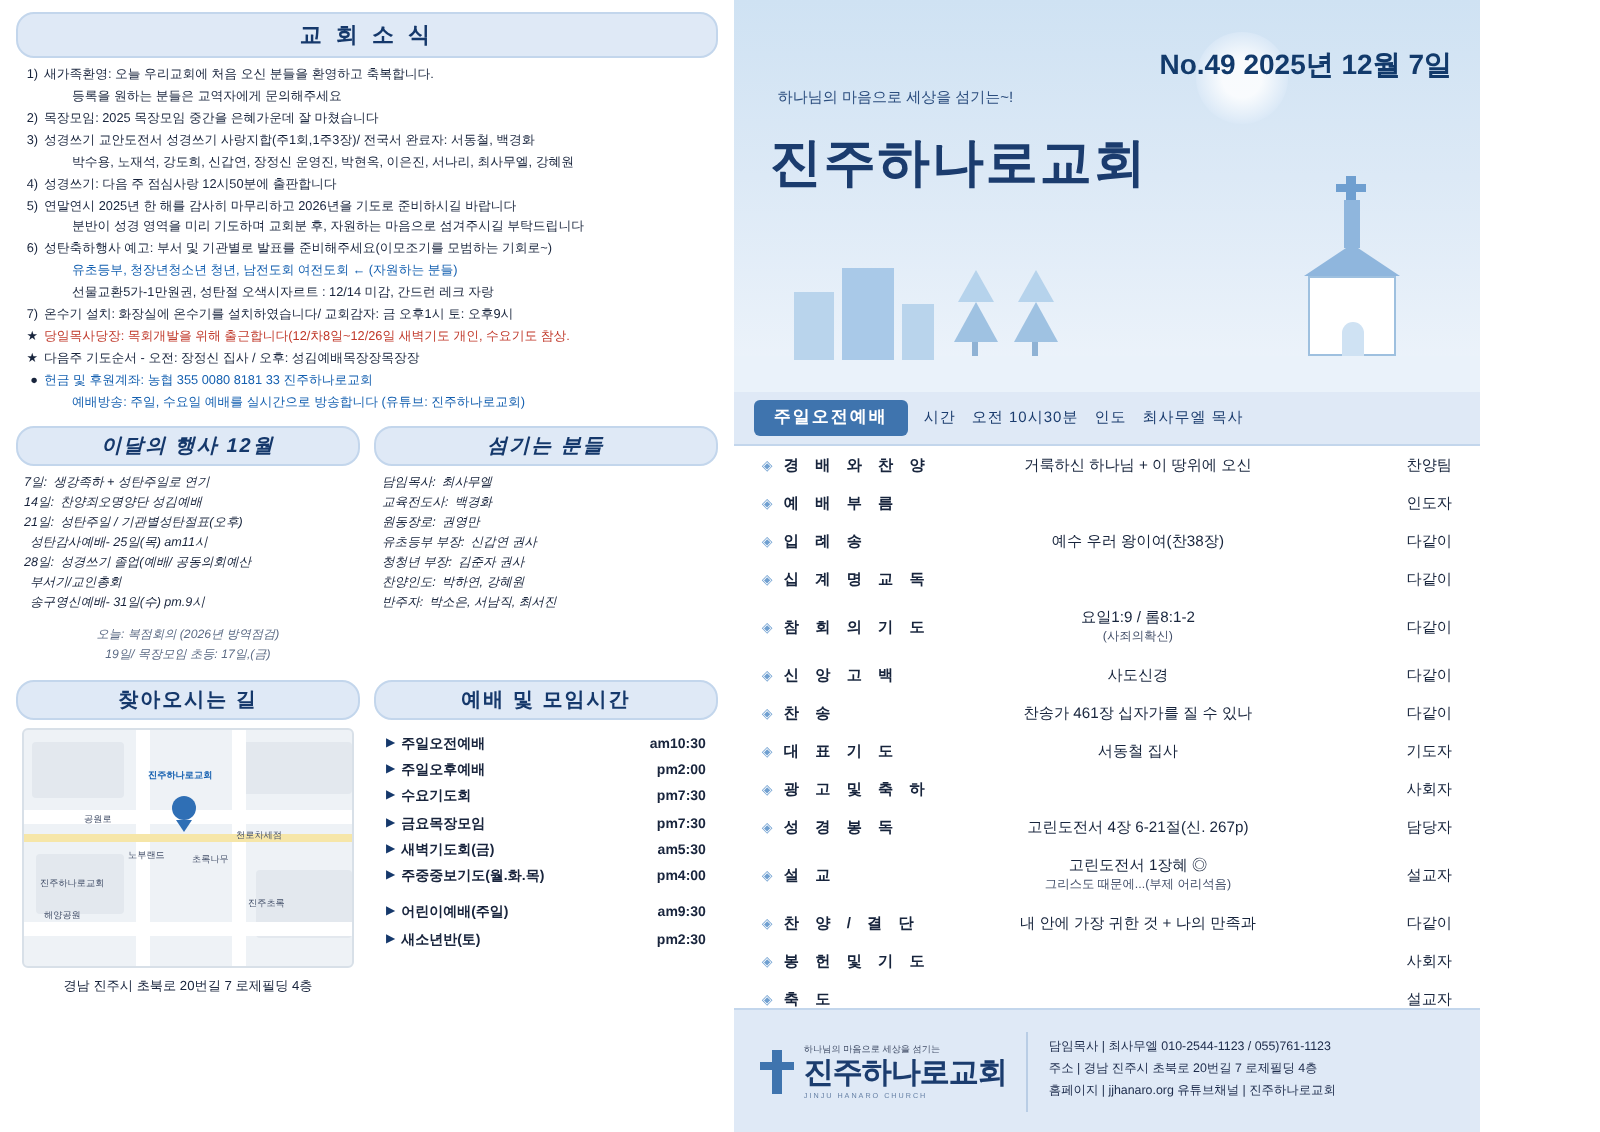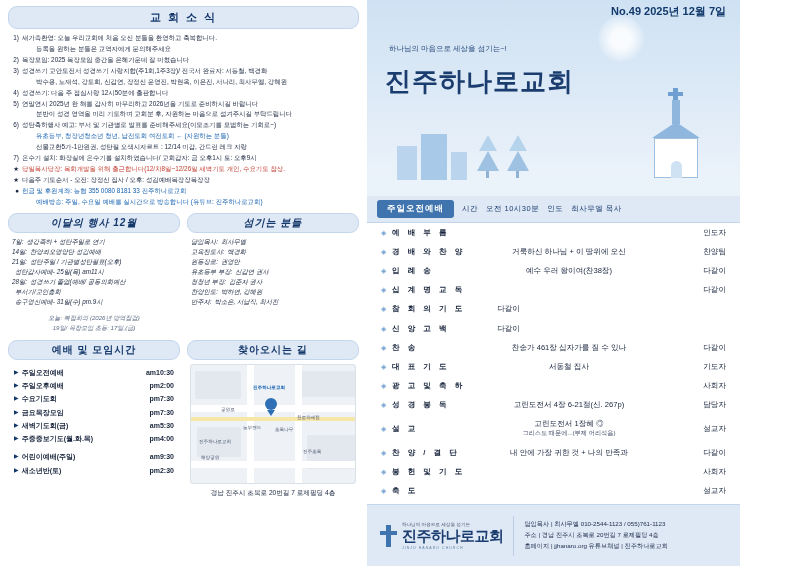--- a/index.html
+++ b/index.html
@@ -84,21 +84,21 @@
   .maplabel.b { color:#1560b0; font-weight:bold; }
   .addr { font-size:6.6px; text-align:center; margin-top:5px; color:#18243c; }
 
   
   .right { width:404px; height:566px; background:#ffffff; position:relative; }
   .hero {
     position:relative; height:196px; overflow:hidden;
     background:linear-gradient(180deg,#cfe2f3 0%,#dce9f6 45%,#eef4fb 100%);
   }
   .hero .no {
-    position:absolute; right:14px; top:4px; font-size:11px; font-weight:bold; color:#123a6b;
+    position:absolute; right:14px; top:24px; font-size:14px; font-weight:bold; color:#123a6b;
   }
   .hero .verse {
     position:absolute; left:22px; top:44px; font-size:7.5px; color:#2b4d7e;
   }
   .hero .church {
     position:absolute; left:18px; top:64px; font-size:26px; font-weight:bold;
     color:#1b3c6e; letter-spacing:1px;
   }
   .sun {
     position:absolute; right:96px; top:16px; width:46px; height:46px; border-radius:50%;
@@ -296,66 +296,20 @@
             </div>
             <div class="ln">
               <span class="k">반주자:</span>
               <span class="v">박소은, 서남직, 최서진</span>
             </div>
           </div>
       </div>
     </div>
 
     <div class="bottom-two">
-      <div class="col">
-        <div class="panel-title">예배 및 모임시간</div>
-        <div class="time-list" id="times-body">
-            <div class="time-row">
-              <span class="tri">▶</span>
-              <span class="nm">주일오전예배</span>
-              <span class="tm">am10:30</span>
-            </div>
-            <div class="time-row">
-              <span class="tri">▶</span>
-              <span class="nm">주일오후예배</span>
-              <span class="tm">pm2:00</span>
-            </div>
-            <div class="time-row">
-              <span class="tri">▶</span>
-              <span class="nm">수요기도회</span>
-              <span class="tm">pm7:30</span>
-            </div>
-            <div class="time-row">
-              <span class="tri">▶</span>
-              <span class="nm">금요목장모임</span>
-              <span class="tm">pm7:30</span>
-            </div>
-            <div class="time-row">
-              <span class="tri">▶</span>
-              <span class="nm">새벽기도회(금)</span>
-              <span class="tm">am5:30</span>
-            </div>
-            <div class="time-row">
-              <span class="tri">▶</span>
-              <span class="nm">주중중보기도(월.화.목)</span>
-              <span class="tm">pm4:00</span>
-            </div>
-            <div class="time-gap"></div>
-            <div class="time-row">
-              <span class="tri">▶</span>
-              <span class="nm">어린이예배(주일)</span>
-              <span class="tm">am9:30</span>
-            </div>
-            <div class="time-row">
-              <span class="tri">▶</span>
-              <span class="nm">새소년반(토)</span>
-              <span class="tm">pm2:30</span>
-            </div>
-          </div>
-      </div>
       <div class="col">
         <div class="panel-title">찾아오시는 길</div>
         <div class="map-wrap">
           <div class="blk" style="left:4px;top:6px;width:46px;height:28px;"></div>
           <div class="blk" style="left:108px;top:6px;width:56px;height:26px;"></div>
           <div class="blk" style="left:6px;top:62px;width:44px;height:30px;"></div>
           <div class="blk" style="left:116px;top:70px;width:48px;height:34px;"></div>
           <div class="road h" style="top:40px;"></div>
           <div class="road h" style="top:96px;"></div>
           <div class="road v" style="left:56px;"></div>
@@ -371,20 +325,66 @@
               <div class="maplabel" style="left: 8px; top: 74px;">진주하나로교회</div>
               <div class="maplabel" style="left: 10px; top: 90px;">해양공원</div>
               <div class="maplabel" style="left: 84px; top: 62px;">초록나무</div>
               <div class="maplabel" style="left: 106px; top: 50px;">천로차세점</div>
               <div class="maplabel" style="left: 30px; top: 42px;">공원로</div>
               <div class="maplabel" style="left: 112px; top: 84px;">진주초록</div>
             </div>
         </div>
         <div class="addr">경남 진주시 초북로 20번길 7 로제필딩 4층</div>
       </div>
+      <div class="col">
+        <div class="panel-title">예배 및 모임시간</div>
+        <div class="time-list" id="times-body">
+            <div class="time-row">
+              <span class="tri">▶</span>
+              <span class="nm">주일오전예배</span>
+              <span class="tm">am10:30</span>
+            </div>
+            <div class="time-row">
+              <span class="tri">▶</span>
+              <span class="nm">주일오후예배</span>
+              <span class="tm">pm2:00</span>
+            </div>
+            <div class="time-row">
+              <span class="tri">▶</span>
+              <span class="nm">수요기도회</span>
+              <span class="tm">pm7:30</span>
+            </div>
+            <div class="time-row">
+              <span class="tri">▶</span>
+              <span class="nm">금요목장모임</span>
+              <span class="tm">pm7:30</span>
+            </div>
+            <div class="time-row">
+              <span class="tri">▶</span>
+              <span class="nm">새벽기도회(금)</span>
+              <span class="tm">am5:30</span>
+            </div>
+            <div class="time-row">
+              <span class="tri">▶</span>
+              <span class="nm">주중중보기도(월.화.목)</span>
+              <span class="tm">pm4:00</span>
+            </div>
+            <div class="time-gap"></div>
+            <div class="time-row">
+              <span class="tri">▶</span>
+              <span class="nm">어린이예배(주일)</span>
+              <span class="tm">am9:30</span>
+            </div>
+            <div class="time-row">
+              <span class="tri">▶</span>
+              <span class="nm">새소년반(토)</span>
+              <span class="tm">pm2:30</span>
+            </div>
+          </div>
+      </div>
     </div>
   </div>
 
   <div class="spine"></div>
 
   <div class="right">
 
     <div class="hero">
       <div class="sun"></div>
       <div class="no">No.49  2025년 12월  7일</div>
@@ -418,50 +418,52 @@
       <span class="ttl">주일오전예배</span>
       <span class="meta">시간</span>
       <span class="meta">오전 10시30분</span>
       <span class="meta">인도</span>
       <span class="meta">최사무엘 목사</span>
     </div>
 
     <div class="order" id="order-body">
         <div class="orow">
           <span class="dia">◈</span>
+          <span class="lbl">경 배 와 찬 양</span>
+          <span class="mid">거룩하신 하나님 + 이 땅위에 오신</span>
+          <span class="who">찬양팀</span>
+        </div>
+        <div class="orow">
+          <span class="dia">◈</span>
           <span class="lbl">예 배 부 름</span>
           <span class="mid"></span>
           <span class="who">인도자</span>
         </div>
         <div class="orow">
           <span class="dia">◈</span>
-          <span class="lbl">경 배 와 찬 양</span>
-          <span class="mid">거룩하신 하나님 + 이 땅위에 오신</span>
-          <span class="who">찬양팀</span>
-        </div>
-        <div class="orow">
-          <span class="dia">◈</span>
           <span class="lbl">입 례 송</span>
           <span class="mid">예수 우러 왕이여(찬38장)</span>
           <span class="who">다같이</span>
         </div>
         <div class="orow">
           <span class="dia">◈</span>
           <span class="lbl">십 계 명 교 독</span>
           <span class="mid"></span>
           <span class="who">다같이</span>
         </div>
         <div class="orow">
           <span class="dia">◈</span>
           <span class="lbl">참 회 의 기 도</span>
+          <span class="mid">요일1:9 / 롬8:1-2<span class="small">(사죄의확신)</span></span>
           <span class="who">다같이</span>
         </div>
         <div class="orow">
           <span class="dia">◈</span>
           <span class="lbl">신 앙 고 백</span>
+          <span class="mid">사도신경</span>
           <span class="who">다같이</span>
         </div>
         <div class="orow">
           <span class="dia">◈</span>
           <span class="lbl">찬 송</span>
           <span class="mid">찬송가 461장 십자가를 질 수 있나</span>
           <span class="who">다같이</span>
         </div>
         <div class="orow">
           <span class="dia">◈</span>

